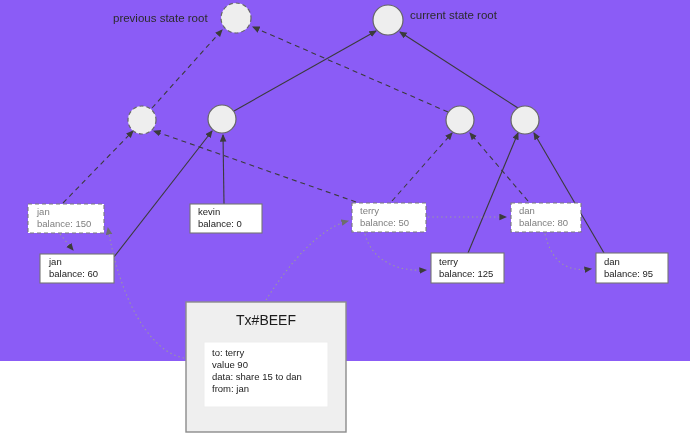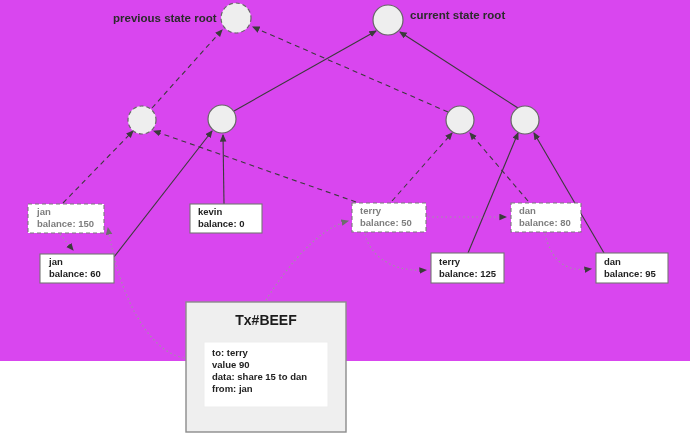--- a/index.html
+++ b/index.html
@@ -10,22 +10,21 @@
   body {
     width: 690px;
     height: 435px;
     font-family: "Liberation Sans", sans-serif;
     overflow: hidden;
   }
   #canvas {
     position: relative;
     width: 690px;
     height: 361px;
-    background: #d946ef;
-    font-weight: bold;
+    background: #8b5cf6;
   }
   svg.diagram {
     position: absolute;
     top: 0;
     left: 0;
     width: 690px;
     height: 435px;
   }
   .node-circle {
     fill: #eeeeee;

